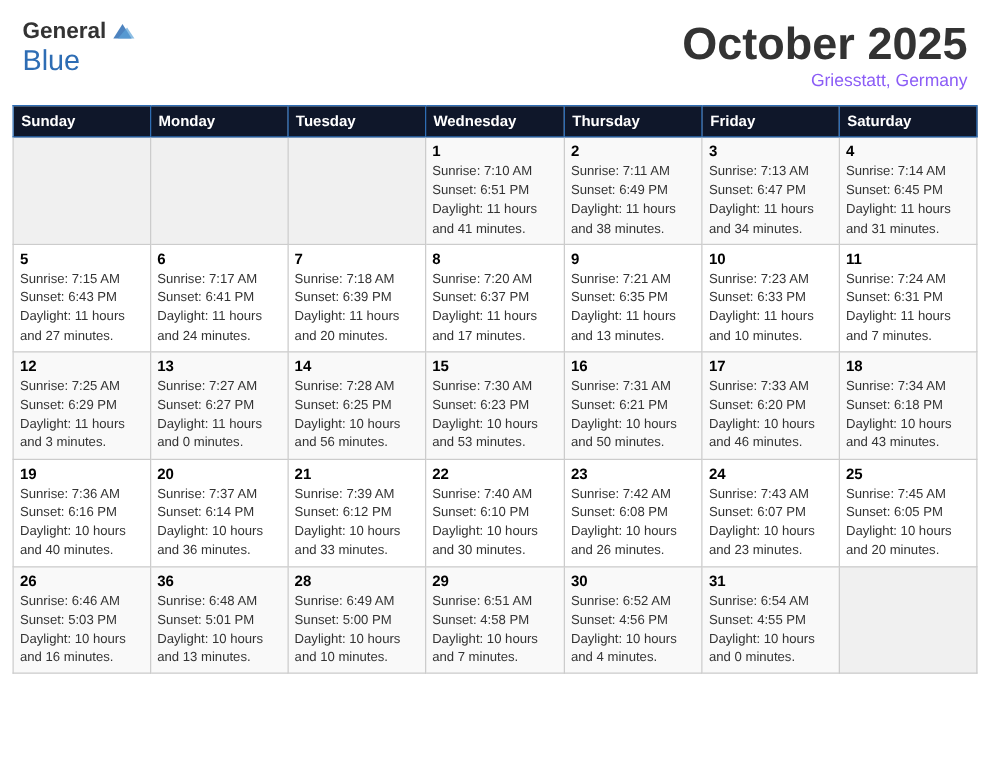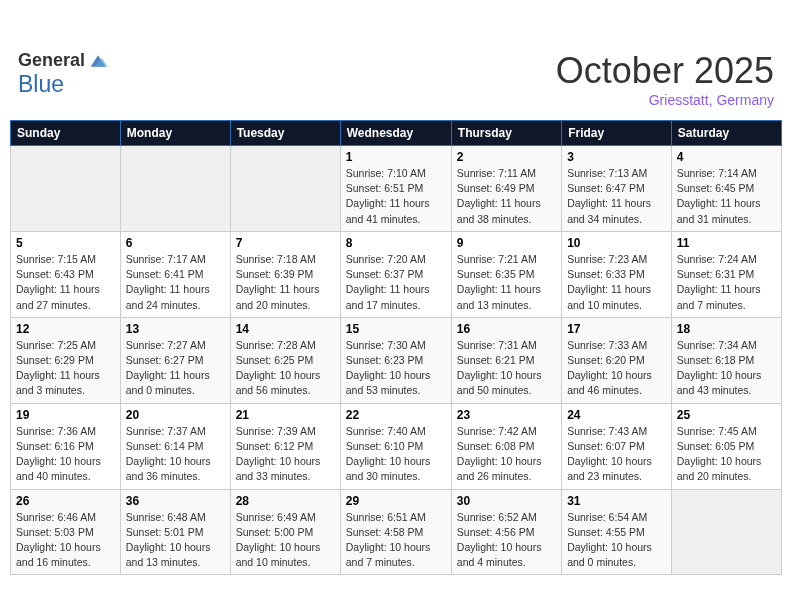--- a/index.html
+++ b/index.html
@@ -9,21 +9,20 @@
       width: 792px;
       min-height: 612px;
       padding: 10px;
     }
     .header {
       display: flex;
       justify-content: space-between;
       align-items: flex-start;
       margin-bottom: 8px;
       padding: 4px 8px;
-      margin-top: 36px;
     }
     .logo {
       display: flex;
       align-items: center;
       gap: 2px;
     }
     .logo-text-general {
       font-size: 18px;
       font-weight: bold;
       color: #333;
@@ -37,21 +36,21 @@
       width: 22px;
       height: 22px;
       margin-left: 2px;
     }
     .title-block {
       text-align: right;
     }
     .month-title {
       font-size: 36px;
       color: #333;
-      font-weight: normal;
+      font-weight: bold;
     }
     .location-title {
       font-size: 14px;
       color: #8b5cf6;
     }
     .calendar {
       width: 100%;
       border-collapse: collapse;
       font-size: 10.5px;
     }

